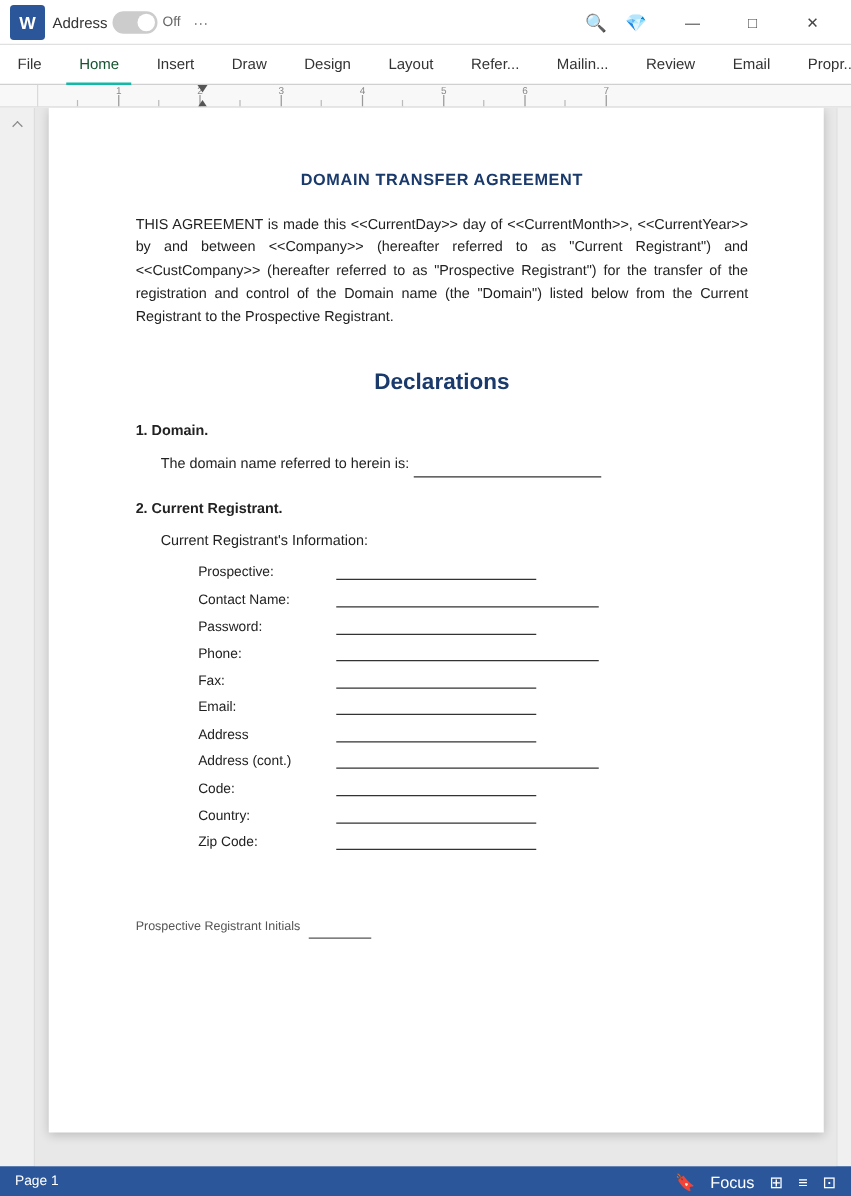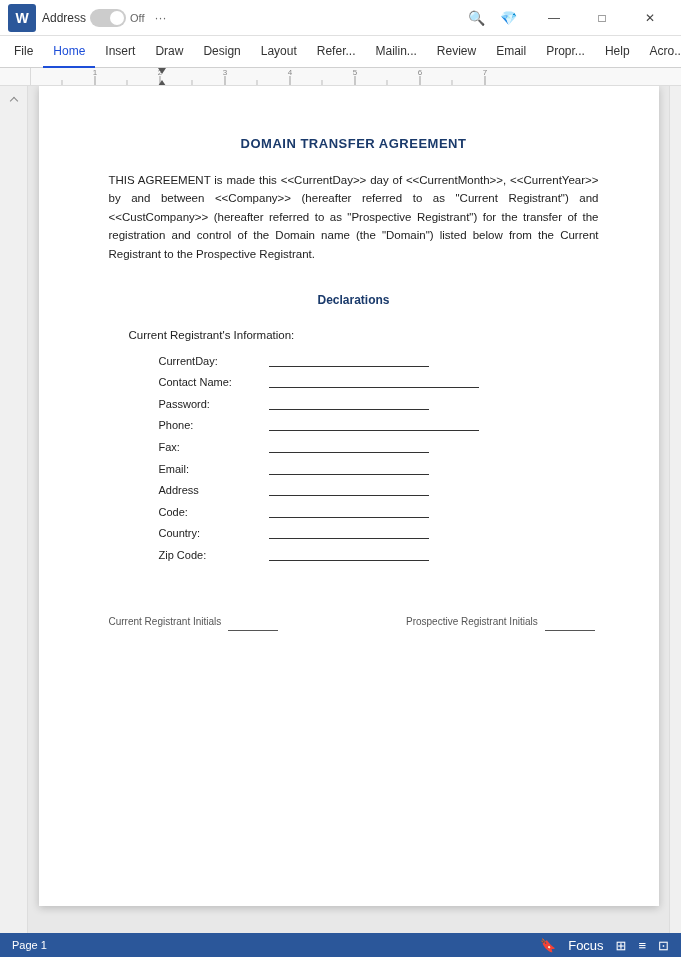--- a/index.html
+++ b/index.html
@@ -112,32 +112,33 @@
 
     
     .ribbon-tabs {
       display: flex;
       align-items: center;
       background: #fff;
       height: 32px;
       padding: 0 4px;
       border-bottom: 1px solid #d0d0d0;
       flex-shrink: 0;
+      gap: 10px;
     }
     .ribbon-tab {
       padding: 0 10px;
       height: 32px;
       display: flex;
       align-items: center;
       font-size: 12px;
       color: #333;
       cursor: pointer;
       border-bottom: 2px solid transparent;
     }
-    .ribbon-tab.active { color: #1d4ed8; border-bottom: 2px solid #1d4ed8; }
+    .ribbon-tab.active { color: #14532d; border-bottom: 2px solid #14b8a6; }
     .ribbon-spacer { flex: 1; }
 
     
     .ruler {
       height: 18px;
       background: #f8f8f8;
       border-bottom: 1px solid #ddd;
       flex-shrink: 0;
       position: relative;
       overflow: hidden;
@@ -213,21 +214,21 @@
       line-height: 1.6;
     }
 
     .doc-intro {
       margin-bottom: 28px;
       text-align: justify;
     }
 
     .doc-section-title {
       text-align: center;
-      font-size: 12px;
+      font-size: 18px;
       font-weight: bold;
       color: #1a3a6b;
       margin-bottom: 16px;
     }
 
     .doc-item {
       margin-bottom: 16px;
     }
 
     .doc-item-title {
@@ -401,27 +402,41 @@
   <div class="scroll-area">
     <div class="doc-page">
 
       <div class="doc-title">DOMAIN TRANSFER AGREEMENT</div>
 
       <div class="doc-body">
         <div class="doc-intro">THIS AGREEMENT is made this &lt;&lt;CurrentDay&gt;&gt; day of &lt;&lt;CurrentMonth&gt;&gt;, &lt;&lt;CurrentYear&gt;&gt; by and between &lt;&lt;Company&gt;&gt; (hereafter referred to as "Current Registrant") and &lt;&lt;CustCompany&gt;&gt; (hereafter referred to as "Prospective Registrant") for the transfer of the registration and control of the Domain name (the "Domain") listed below from the Current Registrant to the Prospective Registrant.</div>
 
         <div class="doc-section-title">Declarations</div>
 
-
         <div class="doc-item">
+          <div class="doc-item-title">
+            <span>1.</span>
+            <span>Domain.</span>
+          </div>
+          <div class="doc-item-content">
+            <span>The domain name referred to herein is:</span>
+            <span class="field-line" style="width:130px; display:inline-block;">&nbsp;</span>
+          </div>
+        </div>
+
+        <div class="doc-item">
+          <div class="doc-item-title">
+            <span>2.</span>
+            <span>Current Registrant.</span>
+          </div>
           <div class="doc-item-content">
             <span>Current Registrant's Information:</span>
             <div class="form-table">
               <div class="form-row">
-                <span class="form-label">CurrentDay:</span>
+                <span class="form-label">Prospective:</span>
                 <span class="form-field">&nbsp;</span>
               </div>
               <div class="form-row">
                 <span class="form-label">Contact Name:</span>
                 <span class="form-field form-field-long">&nbsp;</span>
               </div>
               <div class="form-row">
                 <span class="form-label">Password:</span>
                 <span class="form-field">&nbsp;</span>
               </div>
@@ -433,42 +448,42 @@
                 <span class="form-label">Fax:</span>
                 <span class="form-field">&nbsp;</span>
               </div>
               <div class="form-row">
                 <span class="form-label">Email:</span>
                 <span class="form-field">&nbsp;</span>
               </div>
               <div class="form-row">
                 <span class="form-label">Address</span>
                 <span class="form-field">&nbsp;</span>
+              </div>
+              <div class="form-row">
+                <span class="form-label">Address (cont.)</span>
+                <span class="form-field form-field-long">&nbsp;</span>
               </div>
               <div class="form-row">
                 <span class="form-label">Code:</span>
                 <span class="form-field">&nbsp;</span>
               </div>
               <div class="form-row">
                 <span class="form-label">Country:</span>
                 <span class="form-field">&nbsp;</span>
               </div>
               <div class="form-row">
                 <span class="form-label">Zip Code:</span>
                 <span class="form-field">&nbsp;</span>
               </div>
             </div>
           </div>
         </div>
 
         <div class="doc-footer-initials">
-          <span>
-            <span>Current Registrant Initials</span>
-            <span class="initials-line">&nbsp;</span>
-          </span>
           <span>
             <span>Prospective Registrant Initials</span>
             <span class="initials-line">&nbsp;</span>
           </span>
         </div>
 
       </div>
     </div>
   </div>
 

